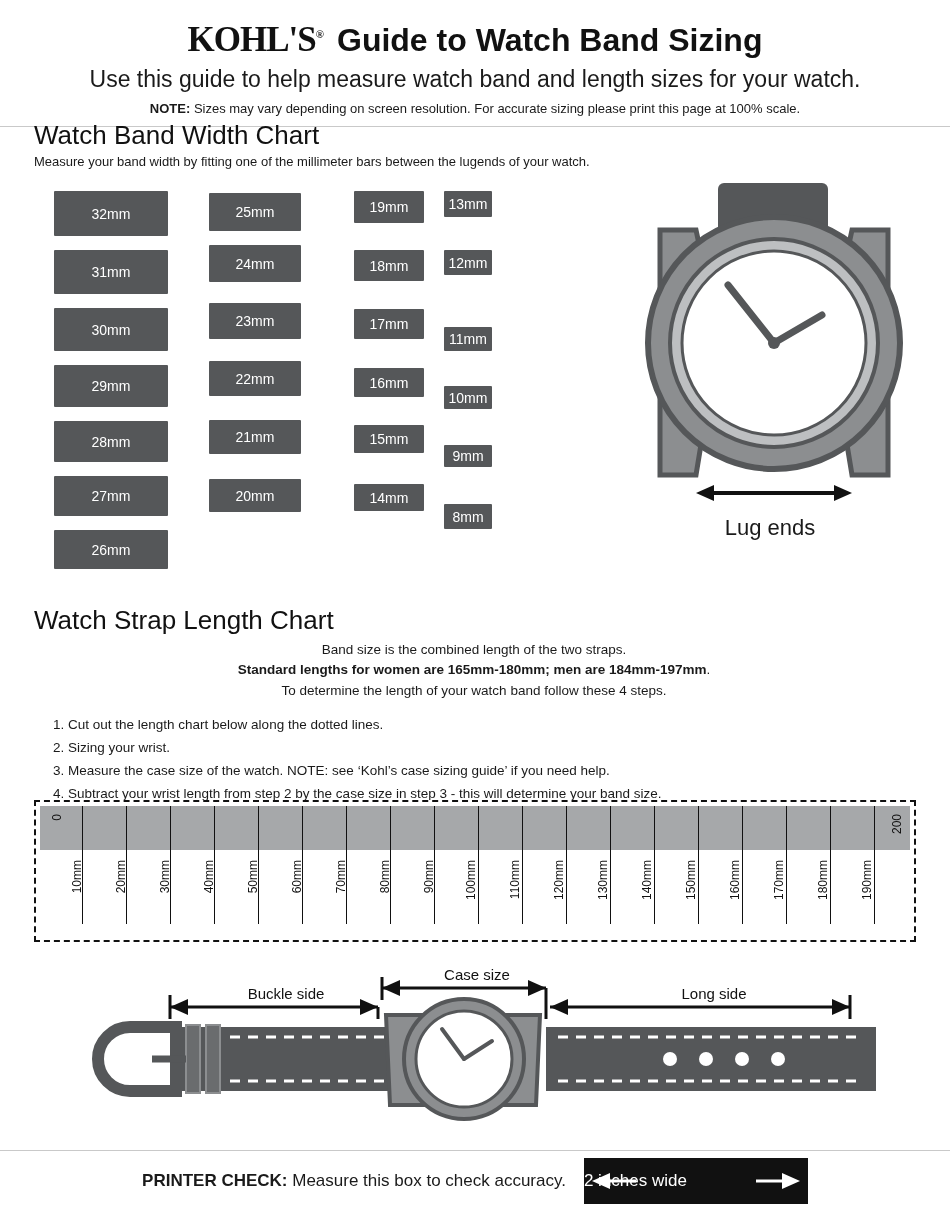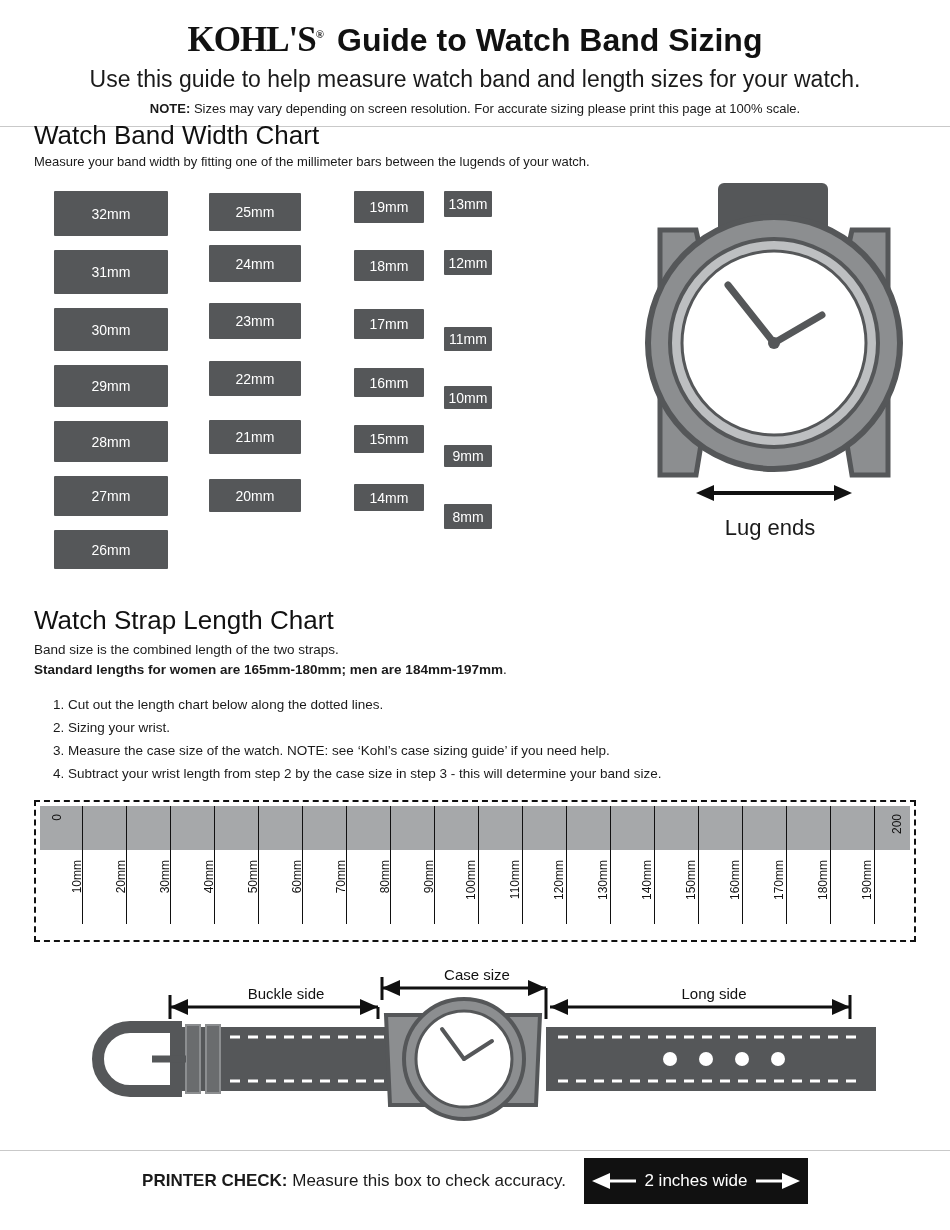--- a/index.html
+++ b/index.html
@@ -67,21 +67,21 @@
   .c2 .bar { margin-bottom: 14px; }
   .c3 .bar { margin-bottom: 14px; }
   .c4 .bar { margin-bottom: 14px; }
 
   
   .watch-diagram { position:absolute; left: 600px; top: 175px; width: 340px; height: 390px; }
   .lug-label { position:absolute; left:0; top: 340px; width: 340px; text-align:center; font-size: 22px; }
 
   
   .strap-section { position:absolute; left:34px; top: 605px; width: 880px; }
-  .strap-section .body { font-size: 13.5px; line-height: 1.5; margin-top: 4px; }
+  .strap-section .body { font-size: 13.5px; line-height: 1.5; margin-top: 4px; text-align: center; }
   .strap-section ol { margin: 12px 0 0 34px; padding:0; font-size: 13.5px; line-height: 1.72; }
 
   
   .ruler-wrap { position:absolute; left: 34px; top: 800px; width: 882px; height: 142px; }
   .ruler-dash {
     position:absolute; inset:0;
     border: 2px dashed #111;
     background: #fff;
   }
   .ruler-band {
@@ -116,21 +116,21 @@
   .strap-diagram { position:absolute; left: 34px; top: 955px; width: 882px; height: 175px; }
   .dim-label { position:absolute; font-size: 15px; color:#111; }
 
   
   .footer-hr { position:absolute; left:0; top: 1142px; width:950px; border:0; border-top:1px solid #c9c9c9; }
   .footer { position:absolute; left:0; top: 1158px; width: 950px; display:flex; align-items:center; justify-content:center; gap: 18px; }
   .printer-check { font-size: 17px; }
   .printer-check b { font-weight:bold; }
   .inch-box {
     width: 224px; height: 46px; background:#111; color:#fff;
-    display:flex; align-items:center; justify-content:center;
+    display:flex; align-items:center; 
     position: relative;
   }
   .inch-box .txt { font-size: 17px; z-index:2; }
   svg { display:block; }
 </style>
 </head>
 <body>
 
 <div class="header">
   <div class="title-row">
@@ -207,20 +207,21 @@
     <polygon points="252,318 234,310 234,326" fill="#111"></polygon>
   </svg>
   <div class="lug-label">Lug ends</div>
 </div>
 
 <div class="strap-section">
   <div class="section-title">Watch Strap Length Chart</div>
   <div class="body">
     <div>Band size is the combined length of the two straps.</div>
     <div><b>Standard lengths for women are 165mm-180mm; men are 184mm-197mm</b><span>.</span></div>
+    <div>To determine the length of your watch band follow these 4 steps.</div>
   </div>
   <ol>
     <li>Cut out the length chart below along the dotted lines.</li>
     <li>Sizing your wrist.</li>
     <li>Measure the case size of the watch. NOTE: see ‘Kohl’s case sizing guide’ if you need help.</li>
     <li>Subtract your wrist length from step 2 by the case size in step 3 - this will determine your band size.</li>
   </ol>
 </div>
 
 <div class="ruler-wrap">

